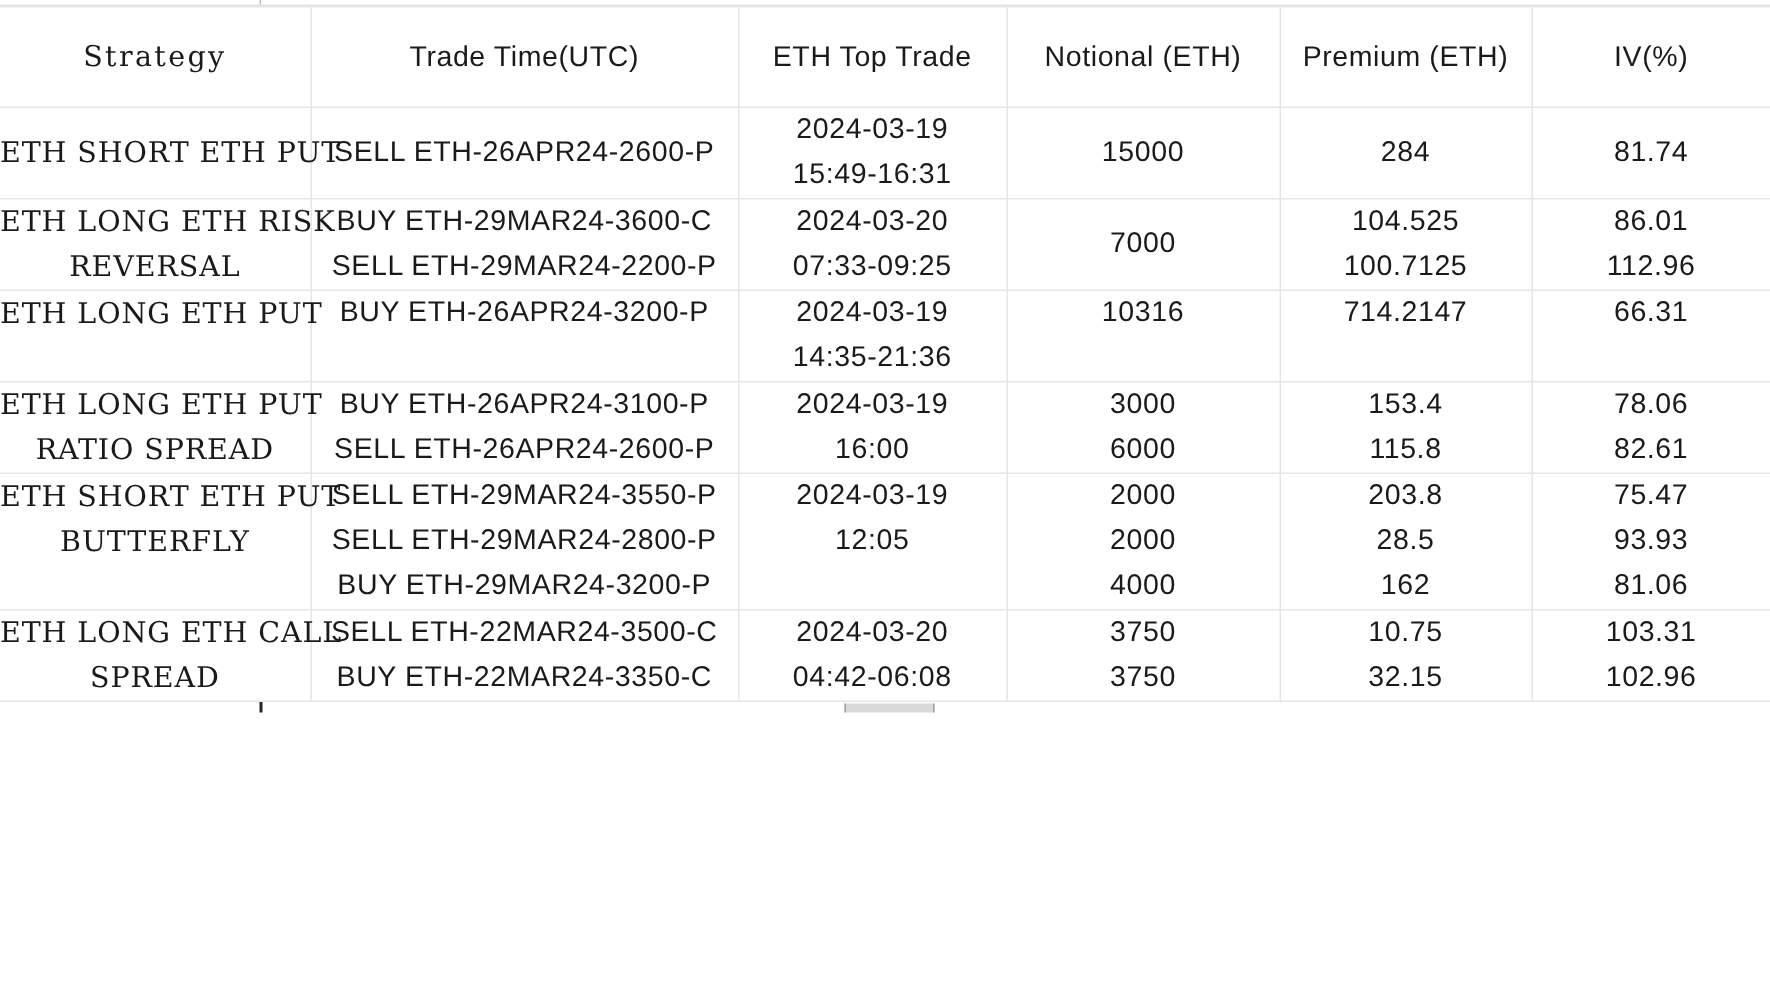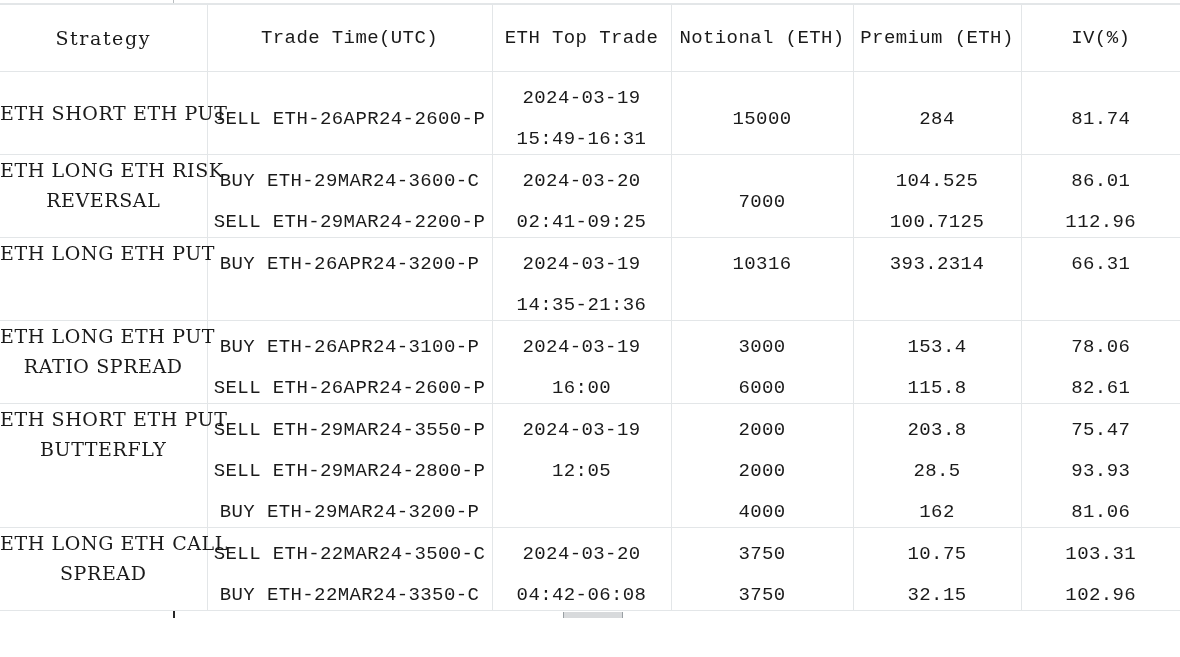--- a/index.html
+++ b/index.html
@@ -97,23 +97,22 @@
   .cell-lines .line {
     display: block;
     height: 30px;
     line-height: 30px;
     white-space: nowrap;
   }
 
   
   td.mono .line,
   th.mono {
-    font-family: Liberation Mono, monospace;
+    font-family: Liberation Sans, sans-serif;
     letter-spacing: 0.4px;
-    margin-top: 11px;
   }
 
   
   .bottom-artifacts {
     position: relative;
     height: 7px;
     width: 100%;
   }
   .bottom-artifacts .tick-mark {
     position: absolute;
@@ -204,21 +203,21 @@
           </td>
           <td class="mono">
             <span class="cell-lines">
               <span class="line">BUY ETH-29MAR24-3600-C</span>
               <span class="line">SELL ETH-29MAR24-2200-P</span>
             </span>
           </td>
           <td class="mono">
             <span class="cell-lines">
               <span class="line">2024-03-20</span>
-              <span class="line">02:41-09:25</span>
+              <span class="line">07:33-09:25</span>
             </span>
           </td>
           <td class="mono v-mid">
             <span class="cell-lines">
               <span class="line">7000</span>
             </span>
           </td>
           <td class="mono">
             <span class="cell-lines">
               <span class="line">104.525</span>
@@ -249,21 +248,21 @@
               <span class="line">14:35-21:36</span>
             </span>
           </td>
           <td class="mono">
             <span class="cell-lines">
               <span class="line">10316</span>
             </span>
           </td>
           <td class="mono">
             <span class="cell-lines">
-              <span class="line">393.2314</span>
+              <span class="line">714.2147</span>
             </span>
           </td>
           <td class="mono">
             <span class="cell-lines">
               <span class="line">66.31</span>
             </span>
           </td>
         </tr>
         <tr>
           <td>

